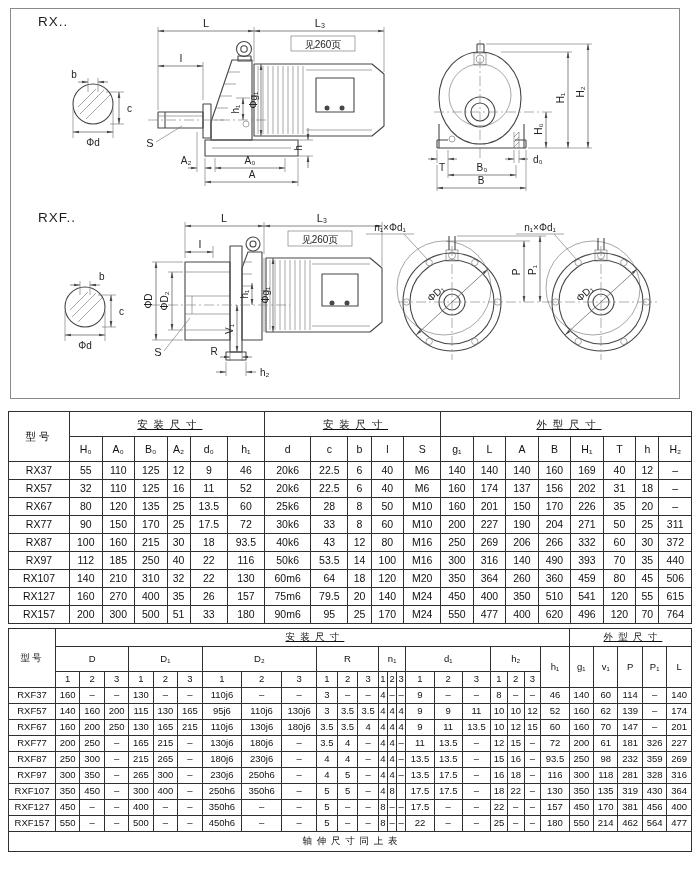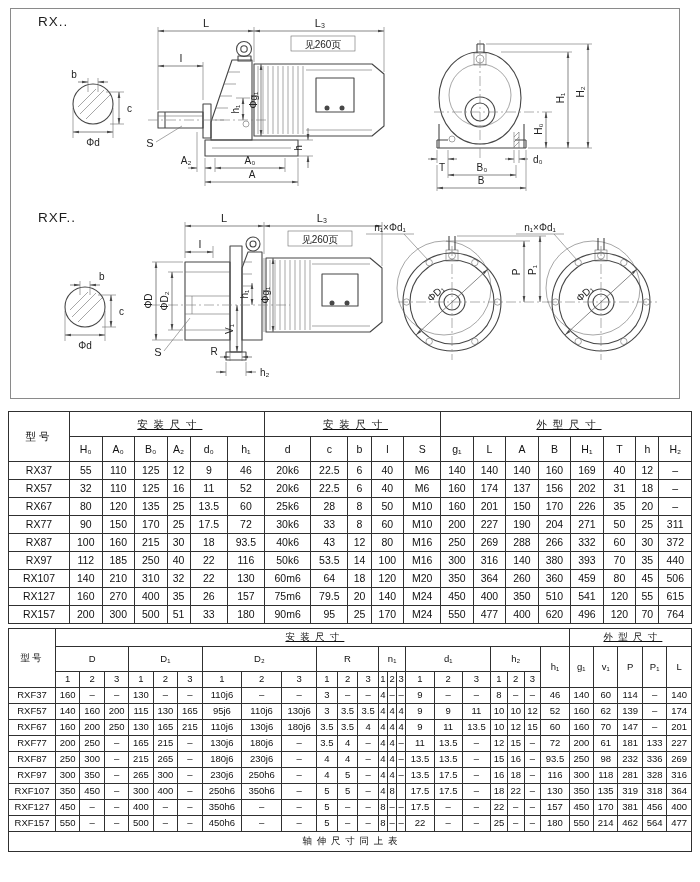--- a/index.html
+++ b/index.html
@@ -477,21 +477,21 @@
         <td>30</td>
         <td>18</td>
         <td>93.5</td>
         <td>40k6</td>
         <td>43</td>
         <td>12</td>
         <td>80</td>
         <td>M16</td>
         <td>250</td>
         <td>269</td>
-        <td>288</td>
+        <td>206</td>
         <td>266</td>
         <td>332</td>
         <td>60</td>
         <td>30</td>
         <td>372</td>
       </tr>
       <tr>
         <td>RX97</td>
         <td>112</td>
         <td>185</td>
@@ -500,21 +500,21 @@
         <td>22</td>
         <td>116</td>
         <td>50k6</td>
         <td>53.5</td>
         <td>14</td>
         <td>100</td>
         <td>M16</td>
         <td>300</td>
         <td>316</td>
         <td>140</td>
-        <td>380</td>
+        <td>490</td>
         <td>393</td>
         <td>70</td>
         <td>35</td>
         <td>440</td>
       </tr>
       <tr>
         <td>RX107</td>
         <td>140</td>
         <td>210</td>
         <td>310</td>
@@ -739,21 +739,21 @@
         <td>11</td>
         <td>13.5</td>
         <td>–</td>
         <td>12</td>
         <td>15</td>
         <td>–</td>
         <td>72</td>
         <td>200</td>
         <td>61</td>
         <td>181</td>
-        <td>133</td>
+        <td>326</td>
         <td>227</td>
       </tr>
       <tr>
         <td>RXF87</td>
         <td>250</td>
         <td>300</td>
         <td>–</td>
         <td>215</td>
         <td>265</td>
         <td>–</td>
@@ -769,21 +769,21 @@
         <td>13.5</td>
         <td>13.5</td>
         <td>–</td>
         <td>15</td>
         <td>16</td>
         <td>–</td>
         <td>93.5</td>
         <td>250</td>
         <td>98</td>
         <td>232</td>
-        <td>336</td>
+        <td>359</td>
         <td>269</td>
       </tr>
       <tr>
         <td>RXF97</td>
         <td>300</td>
         <td>350</td>
         <td>–</td>
         <td>265</td>
         <td>300</td>
         <td>–</td>
@@ -829,21 +829,21 @@
         <td>17.5</td>
         <td>17.5</td>
         <td>–</td>
         <td>18</td>
         <td>22</td>
         <td>–</td>
         <td>130</td>
         <td>350</td>
         <td>135</td>
         <td>319</td>
-        <td>318</td>
+        <td>430</td>
         <td>364</td>
       </tr>
       <tr>
         <td>RXF127</td>
         <td>450</td>
         <td>–</td>
         <td>–</td>
         <td>400</td>
         <td>–</td>
         <td>–</td>

